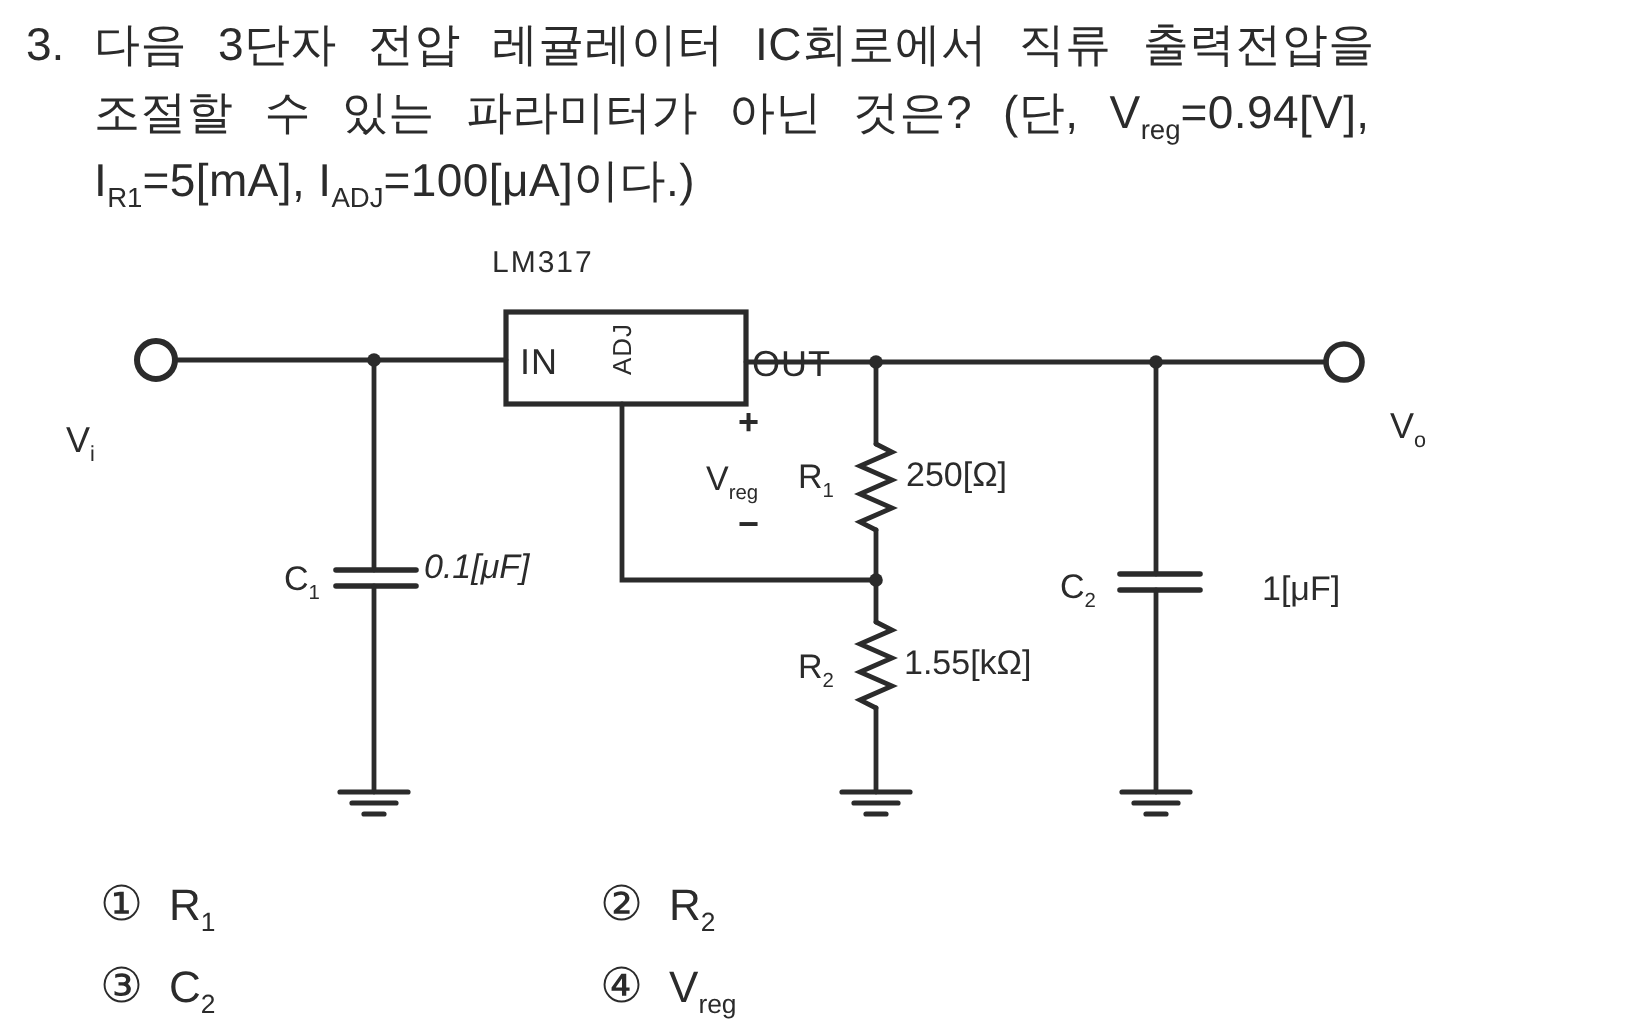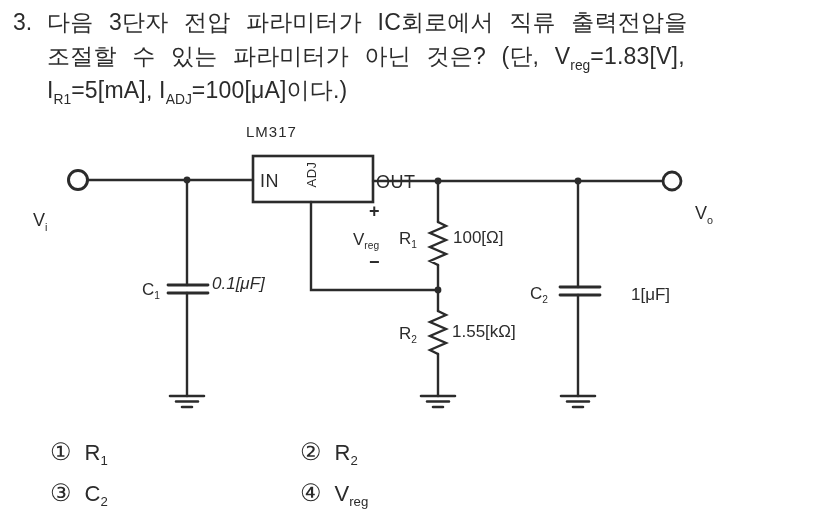--- a/index.html
+++ b/index.html
@@ -28,22 +28,22 @@
   .optlabel{font-size:22px;}
 </style>
 </head>
 <body>
 
 <div class="page">
 
   <div class="question">
     <span class="qnum">3.</span>
     <div class="qlines">
-      <div class="qline qjust"><span>다음 3단자 전압 파라미터가 IC회로에서 직류 출력전압을</span></div>
-      <div class="qline qjust"><span>조절할 수 있는 파라미터가 아닌 것은? (단, V</span><sub>reg</sub><span>=1.83[V],</span></div>
+      <div class="qline qjust"><span>다음 3단자 전압 레귤레이터 IC회로에서 직류 출력전압을</span></div>
+      <div class="qline qjust"><span>조절할 수 있는 파라미터가 아닌 것은? (단, V</span><sub>reg</sub><span>=0.94[V],</span></div>
       <div class="qline"><span>I</span><sub>R1</sub><span>=5[mA], I</span><sub>ADJ</sub><span>=100[μA]이다.)</span></div>
     </div>
   </div>
 
   <svg class="csvg" viewBox="0 0 826 514">
     <g fill="none" stroke="#2b2b2b" stroke-width="2.4" stroke-linecap="round">
       <circle cx="78" cy="180" r="9.5" stroke-width="3"></circle>
       <path d="M88 180 H253"></path>
       <rect x="253" y="156" width="120" height="46" stroke-width="2.6"></rect>
       <path d="M373 181 H663"></path>
@@ -75,21 +75,21 @@
 
   <span class="clabel term" style="left:33px;top:166px;"><span>V</span><sub>i</sub></span>
   <span class="clabel icname" style="left:246px;top:123px;">LM317</span>
   <span class="clabel pinlabel" style="left:260px;top:171px;">IN</span>
   <span class="clabel pinlabel adjrot" style="left:296px;top:167px;">ADJ</span>
   <span class="clabel pinlabel" style="left:334px;top:172px;margin-left:42px;">OUT</span>
   <span class="clabel term" style="left:695px;top:159px;"><span>V</span><sub>o</sub></span>
   <span class="clabel sign" style="left:369px;top:201px;">+</span>
   <span class="clabel" style="left:353px;top:230px;"><span>V</span><sub>reg</sub></span>
   <span class="clabel" style="left:399px;top:229px;"><span>R</span><sub>1</sub></span>
-  <span class="clabel" style="left:453px;top:228px;">100[Ω]</span>
+  <span class="clabel" style="left:453px;top:228px;">250[Ω]</span>
   <span class="clabel sign" style="left:369px;top:252px;">−</span>
   <span class="clabel" style="left:142px;top:280px;"><span>C</span><sub>1</sub></span>
   <span class="clabel" style="left:212px;top:274px;font-style:italic;">0.1[μF]</span>
   <span class="clabel" style="left:399px;top:324px;"><span>R</span><sub>2</sub></span>
   <span class="clabel" style="left:452px;top:322px;">1.55[kΩ]</span>
   <span class="clabel" style="left:530px;top:284px;"><span>C</span><sub>2</sub></span>
   <span class="clabel" style="left:631px;top:285px;">1[μF]</span>
 
   <div class="option" style="left:50px;top:438px;">
     <span class="optnum">①</span>

